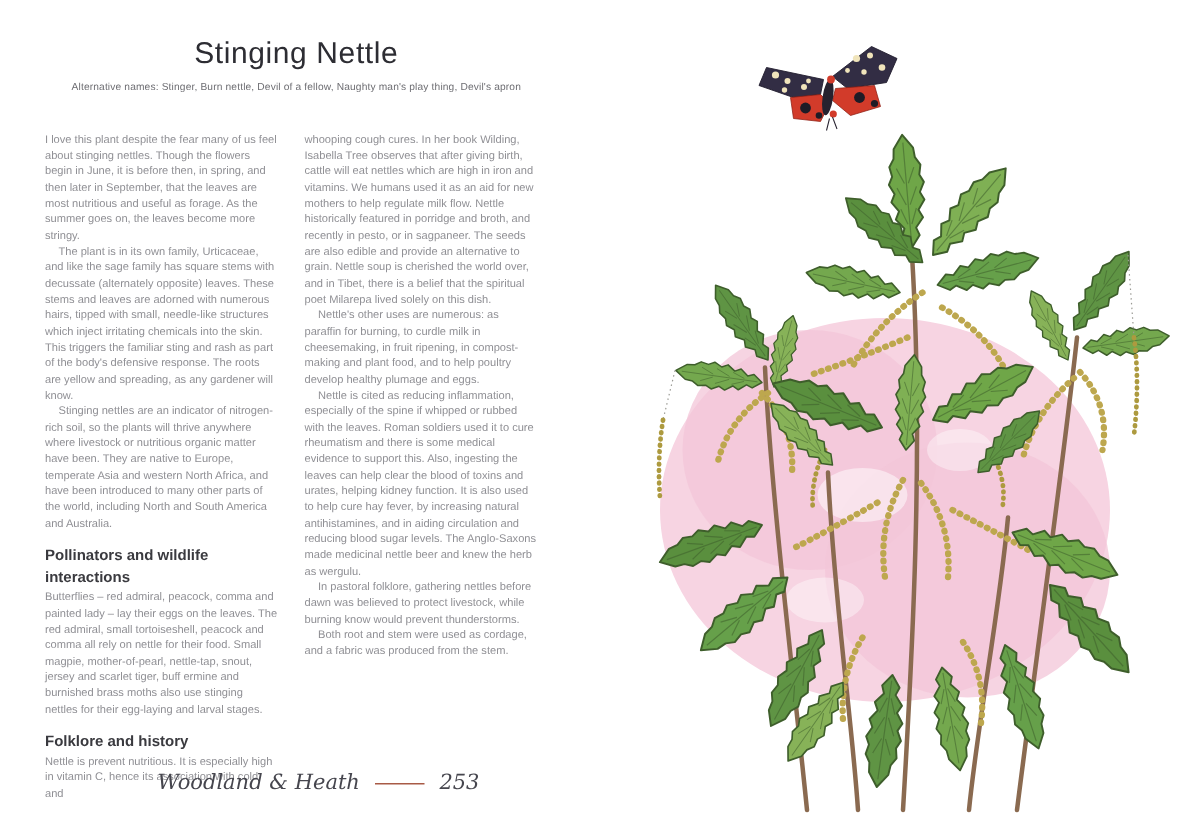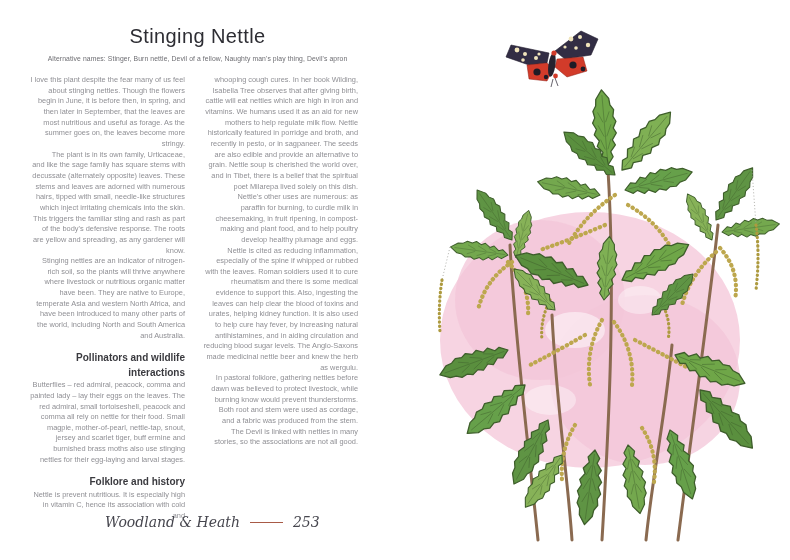--- a/index.html
+++ b/index.html
@@ -3,21 +3,21 @@
 <meta charset="utf-8">
 <style>
   html,body{margin:0;padding:0;}
   body{width:790px;height:560px;background:#ffffff;font-family:"Liberation Sans",sans-serif;}
   .spread{position:relative;width:790px;height:560px;background:#ffffff;overflow:hidden;}
   .left-page{position:absolute;left:0;top:0;width:395px;height:560px;}
   .page-header{text-align:center;padding-top:25px;}
   .title{font-size:20px;font-weight:400;letter-spacing:.4px;color:#2d2d33;margin:0;line-height:1.1;}
   .latin{font-family:"DejaVu Serif",serif;font-style:italic;font-size:10px;color:#4a4a52;margin-top:6px;}
   .altnames{font-size:6.8px;color:#6d6d72;margin-top:8px;letter-spacing:.1px;}
-  .cols{display:flex;gap:18px;margin:13px 0 0 30px;width:328px;text-align:right;}
+  .cols{display:flex;gap:18px;margin:26px 0 0 30px;width:328px;}
   .col{width:156px;font-size:7.4px;line-height:1.44;color:#8f8f94;}
   .col p{margin:0;}
   .col p.ind{text-indent:9px;}
   .col h3{font-size:10px;line-height:1.44;color:#3a3a3f;margin:10px 0 0 0;font-weight:bold;}
   .page-footer{position:absolute;left:0;top:514px;width:395px;display:flex;align-items:center;padding-left:105px;box-sizing:border-box;font-family:"DejaVu Serif",serif;font-style:italic;font-size:14px;color:#46464e;}
   .page-footer .rule{display:inline-block;width:33px;height:1px;background:#a85a46;margin:0 10px;}
   .right-page{position:absolute;left:390px;top:0;width:400px;height:560px;}
   .right-page svg{position:absolute;left:0;top:0;}
   .wash{fill:#f7d4e2;}
   .wash2{fill:#f3c6d8;opacity:.75;}
@@ -47,21 +47,20 @@
         <p>Butterflies – red admiral, peacock, comma and painted lady – lay their eggs on the leaves. The red admiral, small tortoiseshell, peacock and comma all rely on nettle for their food. Small magpie, mother-of-pearl, nettle-tap, snout, jersey and scarlet tiger, buff ermine and burnished brass moths also use stinging nettles for their egg-laying and larval stages.</p>
         <h3>Folklore and history</h3>
         <p>Nettle is prevent nutritious. It is especially high in vitamin C, hence its association with cold and</p>
       </div>
       <div class="col">
         <p>whooping cough cures. In her book Wilding, Isabella Tree observes that after giving birth, cattle will eat nettles which are high in iron and vitamins. We humans used it as an aid for new mothers to help regulate milk flow. Nettle historically featured in porridge and broth, and recently in pesto, or in sagpaneer. The seeds are also edible and provide an alternative to grain. Nettle soup is cherished the world over, and in Tibet, there is a belief that the spiritual poet Milarepa lived solely on this dish.</p>
         <p class="ind">Nettle's other uses are numerous: as paraffin for burning, to curdle milk in cheesemaking, in fruit ripening, in compost-making and plant food, and to help poultry develop healthy plumage and eggs.</p>
         <p class="ind">Nettle is cited as reducing inflammation, especially of the spine if whipped or rubbed with the leaves. Roman soldiers used it to cure rheumatism and there is some medical evidence to support this. Also, ingesting the leaves can help clear the blood of toxins and urates, helping kidney function. It is also used to help cure hay fever, by increasing natural antihistamines, and in aiding circulation and reducing blood sugar levels. The Anglo-Saxons made medicinal nettle beer and knew the herb as wergulu.</p>
         <p class="ind">In pastoral folklore, gathering nettles before dawn was believed to protect livestock, while burning know would prevent thunderstorms.</p>
         <p class="ind">Both root and stem were used as cordage, and a fabric was produced from the stem.</p>
-        <p class="ind">The Devil is linked with nettles in many stories, so the associations are not all good.</p>
       </div>
     </div>
 
     <div class="page-footer">
       <span>Woodland &amp; Heath</span>
       <span class="rule"></span>
       <span>253</span>
     </div>
   </div>
 

